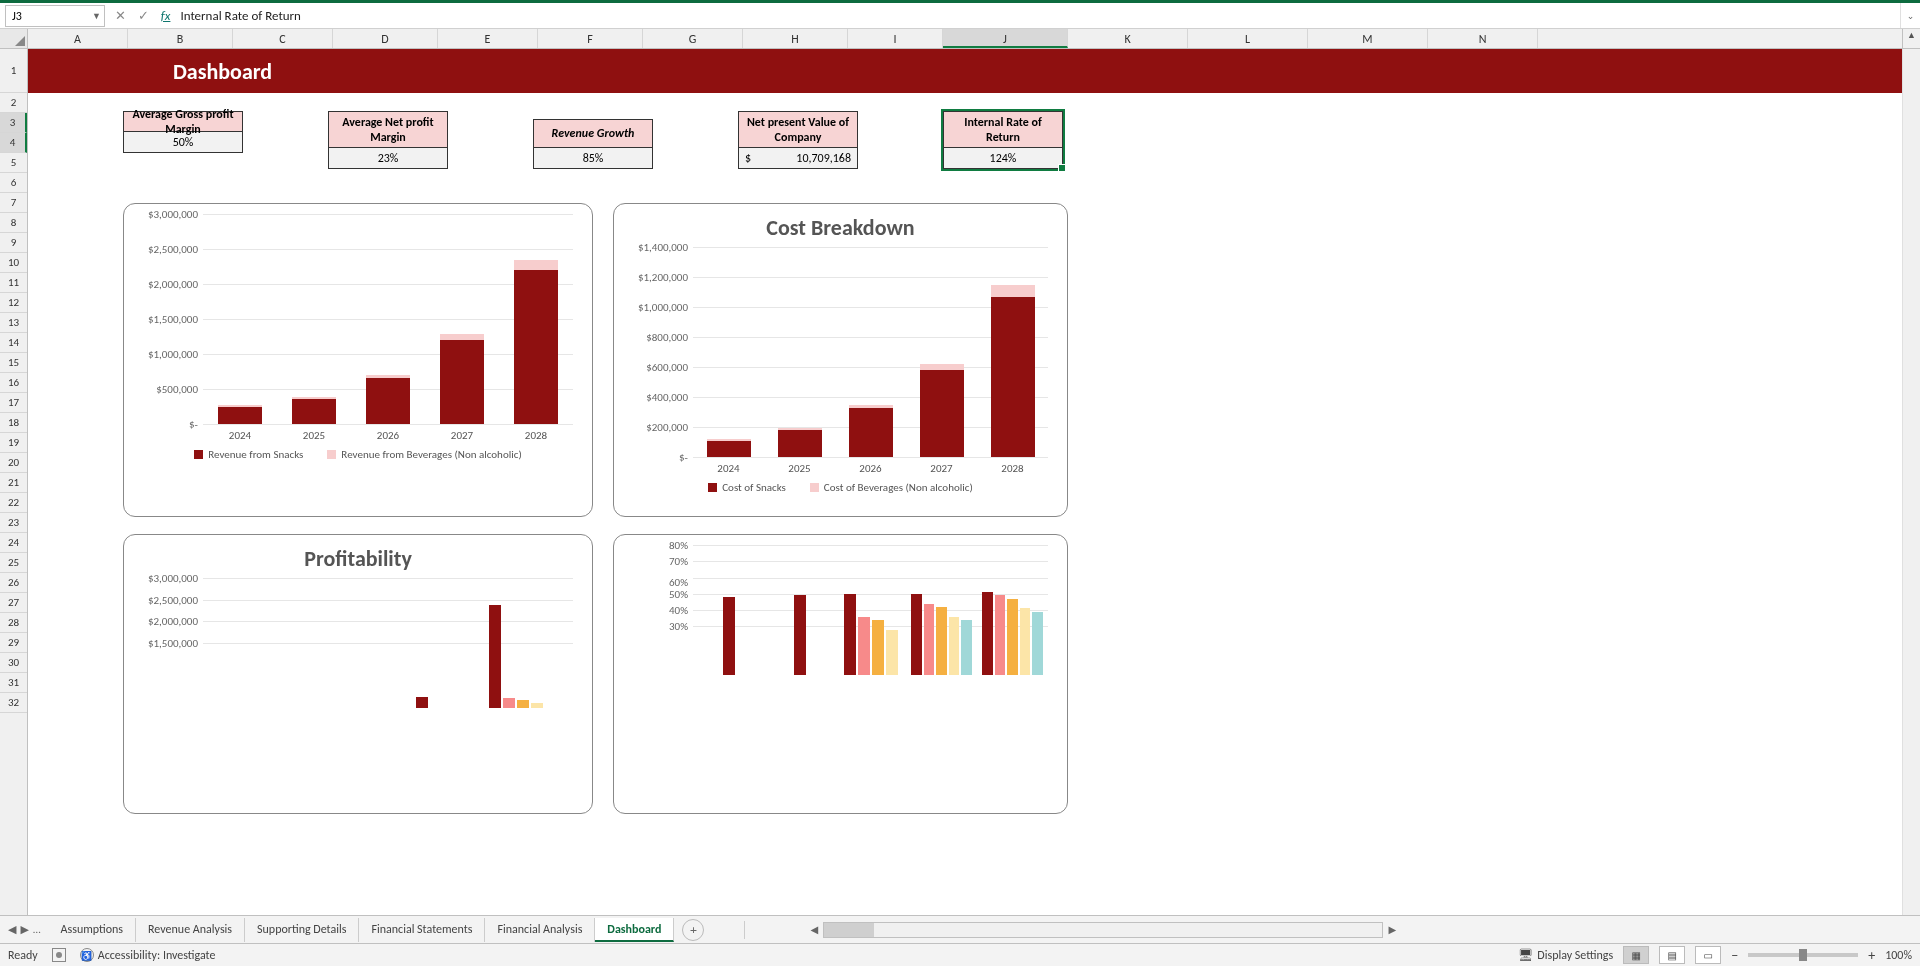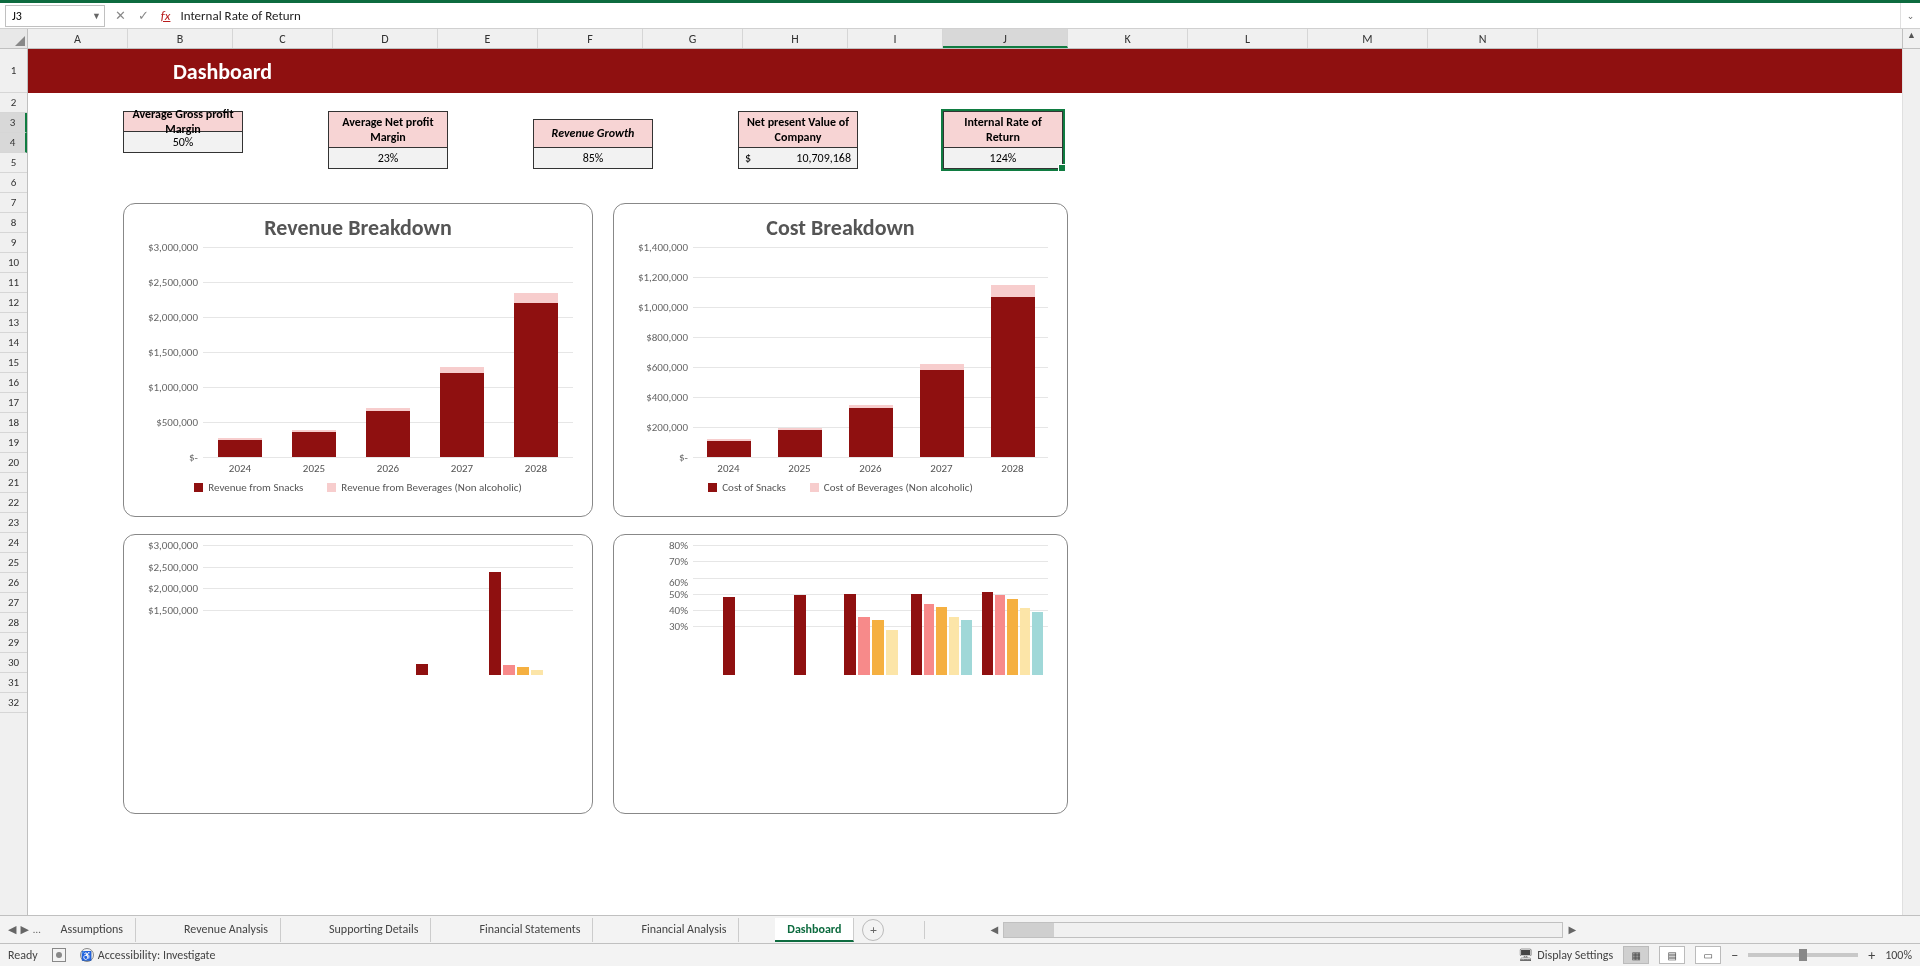--- a/index.html
+++ b/index.html
@@ -6,21 +6,21 @@
 body { background:#fff; overflow:hidden; width:1920px; height:966px; }
 
 
 .app-top-border { height:3px; background:#0d6b3f; }
 
 
 .formula-row { display:flex; align-items:center; height:26px; border-bottom:1px solid #d0d0d0; background:#fff; }
 .name-box { width:100px; height:22px; border:1px solid #c0c0c0; margin-left:5px; display:flex; align-items:center; padding:0 6px; font-size:12px; position:relative; }
 .name-box .dd { position:absolute; right:3px; font-size:9px; color:#666; }
 .fx-controls { display:flex; align-items:center; margin-left:10px; gap:12px; color:#888; font-size:13px; }
-.fx-controls .fx { font-style:italic; color:#b91c1c;text-decoration:underline; }
+.fx-controls .fx { font-style:italic; color:#0f766e;text-decoration:underline; }
 .formula-input { flex:1; padding:0 10px; font-size:13px; color:#222; }
 .fbar-dd { width:20px; text-align:center; font-size:9px; color:#666; border-left:1px solid #e0e0e0; height:100%; display:flex; align-items:center; justify-content:center; }
 
 
 .col-row { display:flex; height:20px; border-bottom:1px solid #c0c0c0; background:#f0f0f0; font-size:12px; }
 .corner { width:28px; border-right:1px solid #c0c0c0; background:#e8e8e8; position:relative; }
 .corner::after { content:""; position:absolute; right:2px; bottom:2px; border:5px solid transparent; border-right-color:#888; border-bottom-color:#888; }
 .colh { border-right:1px solid #d6d6d6; text-align:center; line-height:20px; color:#333; }
 .colh.sel { background:#d8d8d8; border-bottom:2px solid #107c41; }
 .vscroll-gut{width:18px;background:#f0f0f0;border-left:1px solid #c0c0c0;position:relative;}
@@ -194,21 +194,20 @@
         <span>$</span>
         <span>10,709,168</span>
       </div>
     </div>
     <div class="kpi sel" style="left:915px;top:62px;">
       <div class="lbl" style="height:36px;">Internal Rate of Return</div>
       <div class="val">124%</div>
     </div>
 
     <div class="chart-box" style="left:95px;top:154px;width:470px;height:314px;">
-      <div class="chart-title">Revenue Breakdown</div>
       <div class="plot" id="plot0">
           <div class="ygrid" style="top: 210px;"></div>
           <div class="ylab" style="top: 210px;">$-</div>
           <div class="ygrid" style="top: 175px;"></div>
           <div class="ylab" style="top: 175px;">$500,000</div>
           <div class="ygrid" style="top: 140px;"></div>
           <div class="ylab" style="top: 140px;">$1,000,000</div>
           <div class="ygrid" style="top: 105px;"></div>
           <div class="ylab" style="top: 105px;">$1,500,000</div>
           <div class="ygrid" style="top: 70px;"></div>
@@ -310,20 +309,21 @@
             <span>Cost of Snacks</span>
           </div>
         <div class="lg">
             <span class="sw sw2"></span>
             <span>Cost of Beverages (Non alcoholic)</span>
           </div>
       </div>
     </div>
 
     <div class="chart-box" style="left:95px;top:485px;width:470px;height:280px;">
+      <div class="chart-title">Profitability</div>
       <div class="plot short" id="plot2">
           <div class="ygrid" style="top: 65px;"></div>
           <div class="ylab" style="top: 65px;">$1,500,000</div>
           <div class="ygrid" style="top: 43.3333px;"></div>
           <div class="ylab" style="top: 43.3333px;">$2,000,000</div>
           <div class="ygrid" style="top: 21.6667px;"></div>
           <div class="ylab" style="top: 21.6667px;">$2,500,000</div>
           <div class="ygrid" style="top: 0px;"></div>
           <div class="ylab" style="top: 0px;">$3,000,000</div>
           <div class="pbars">
@@ -391,21 +391,21 @@
   </div>
   <div class="vscroll"></div>
 </div>
 
 <div class="tabs-row">
   <div class="tab-nav">
     <span>◀</span>
     <span>▶</span>
     <span>…</span>
   </div>
-  <div id="tabs" style="display:flex;gap:36px;">
+  <div id="tabs" style="display:flex;">
       <div class="wtab">Assumptions</div>
       <div class="wtab">Revenue Analysis</div>
       <div class="wtab">Supporting Details</div>
       <div class="wtab">Financial Statements</div>
       <div class="wtab">Financial Analysis</div>
       <div class="wtab active">Dashboard</div>
     </div>
   <div class="add-sheet">+</div>
   <div style="width:40px;"></div>
   <div style="border-left:1px solid #ccc;height:18px;"></div>

